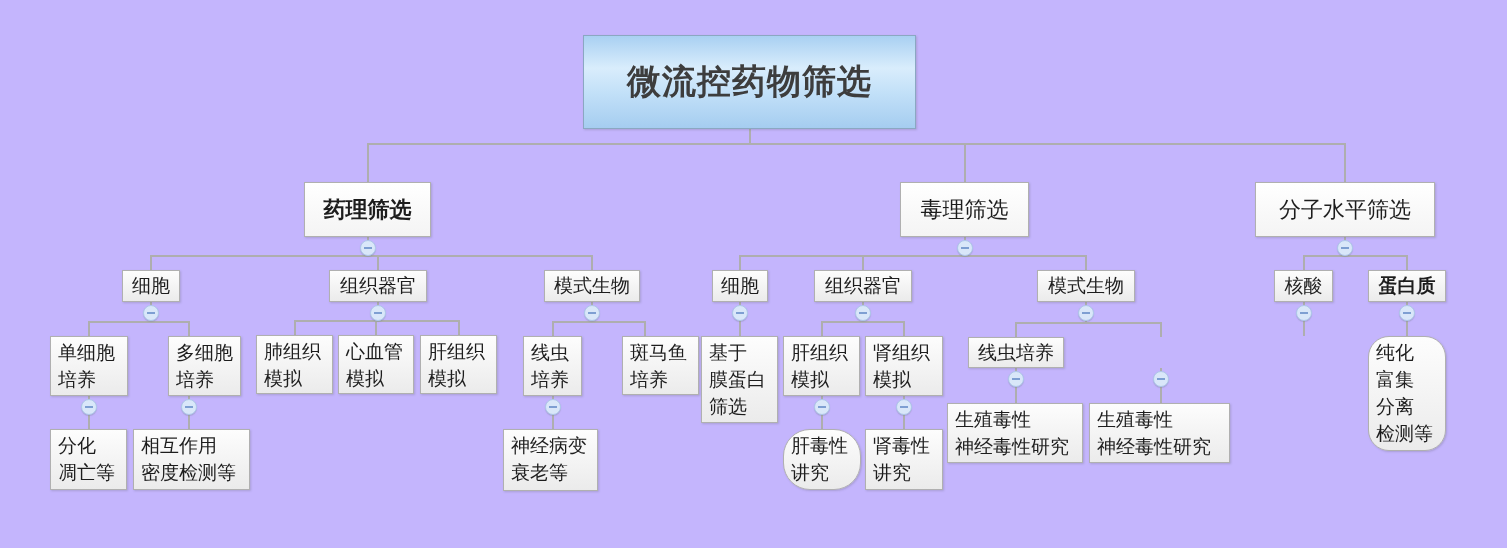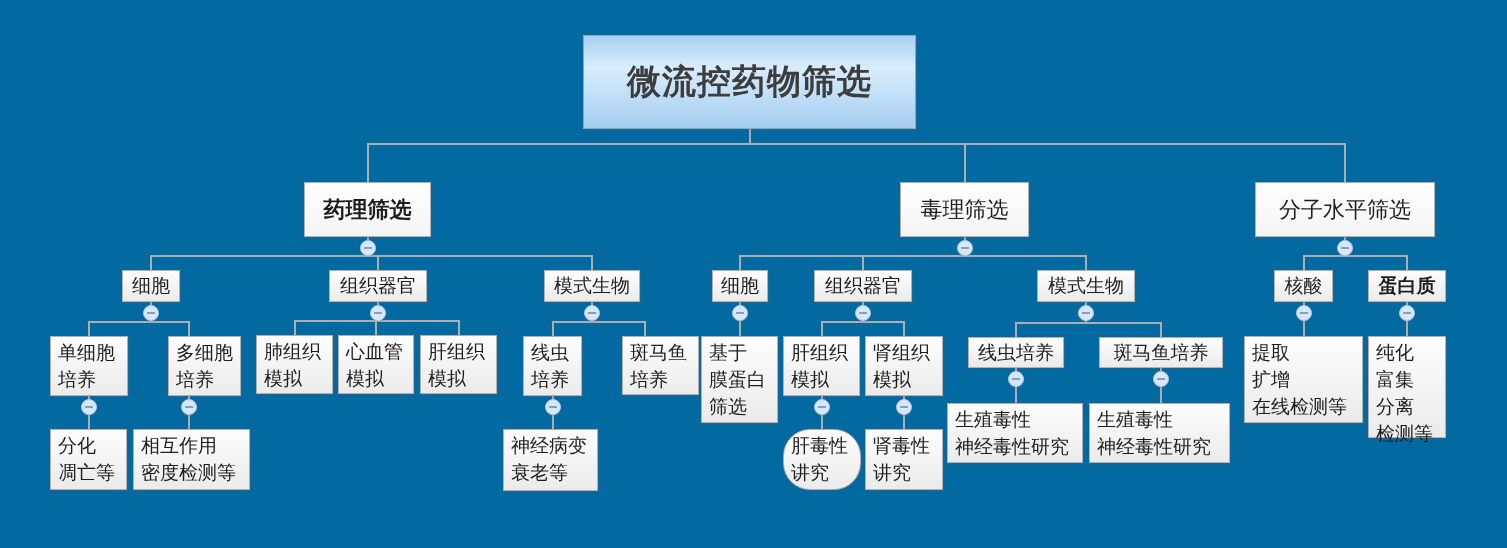--- a/index.html
+++ b/index.html
@@ -70,21 +70,21 @@
   .collapse .dash{
     width:8px;
     height:2px;
     background:#7e9fd2;
     margin:6px auto 0 auto;
   }
 </style>
 </head>
 <body>
 
-<div id="canvas" style="background: #0369a1;">
+<div id="canvas" style="background: #c4b5fd;">
     <div class="cline" style="left: 748.5px; top: 129px; width: 2px; height: 15px; background: rgb(174, 174, 174);"></div>
     <div class="cline" style="left: 366.5px; top: 143px; width: 979.5px; height: 2px; background: rgb(174, 174, 174);"></div>
     <div class="cline" style="left: 366.5px; top: 144px; width: 2px; height: 38px; background: rgb(174, 174, 174);"></div>
     <div class="cline" style="left: 963.5px; top: 144px; width: 2px; height: 38px; background: rgb(174, 174, 174);"></div>
     <div class="cline" style="left: 1344px; top: 144px; width: 2px; height: 38px; background: rgb(174, 174, 174);"></div>
     <div class="cline" style="left: 366.5px; top: 237px; width: 2px; height: 19px; background: rgb(174, 174, 174);"></div>
     <div class="cline" style="left: 150px; top: 255px; width: 443px; height: 2px; background: rgb(174, 174, 174);"></div>
     <div class="cline" style="left: 150px; top: 256px; width: 2px; height: 14px; background: rgb(174, 174, 174);"></div>
     <div class="cline" style="left: 377px; top: 256px; width: 2px; height: 14px; background: rgb(174, 174, 174);"></div>
     <div class="cline" style="left: 591px; top: 256px; width: 2px; height: 14px; background: rgb(174, 174, 174);"></div>
@@ -255,29 +255,21 @@
       <div class="lbl">肝组织</div>
       <div class="lbl">模拟</div>
     </div>
     <div class="node leaf multi" style="left: 865px; top: 336px; width: 78px; height: 60px;">
       <div class="lbl">肾组织</div>
       <div class="lbl">模拟</div>
     </div>
     <div class="node leaf single" style="left: 968px; top: 337px; width: 96px; height: 31px;">
       <div class="lbl">线虫培养</div>
     </div>
-    <div class="node leaf single" style="left: 1099px; top: 337px; width: 124px; height: 31px;">
-      <div class="lbl">斑马鱼培养</div>
-    </div>
-    <div class="node leaf multi" style="left: 1244px; top: 336px; width: 119px; height: 87px;">
-      <div class="lbl">提取</div>
-      <div class="lbl">扩增</div>
-      <div class="lbl">在线检测等</div>
-    </div>
-    <div class="node leaf multi" style="left: 1368px; top: 336px; width: 78px; height: 102px;">
+    <div class="node leaf multi" style="left: 1368px; top: 336px; width: 78px; height: 115px; border-radius: 21px;">
       <div class="lbl">纯化</div>
       <div class="lbl">富集</div>
       <div class="lbl">分离</div>
       <div class="lbl">检测等</div>
     </div>
     <div class="node leaf multi" style="left: 50px; top: 429px; width: 77px; height: 61px;">
       <div class="lbl">分化</div>
       <div class="lbl">凋亡等</div>
     </div>
     <div class="node leaf multi" style="left: 503px; top: 429px; width: 95px; height: 62px;">

